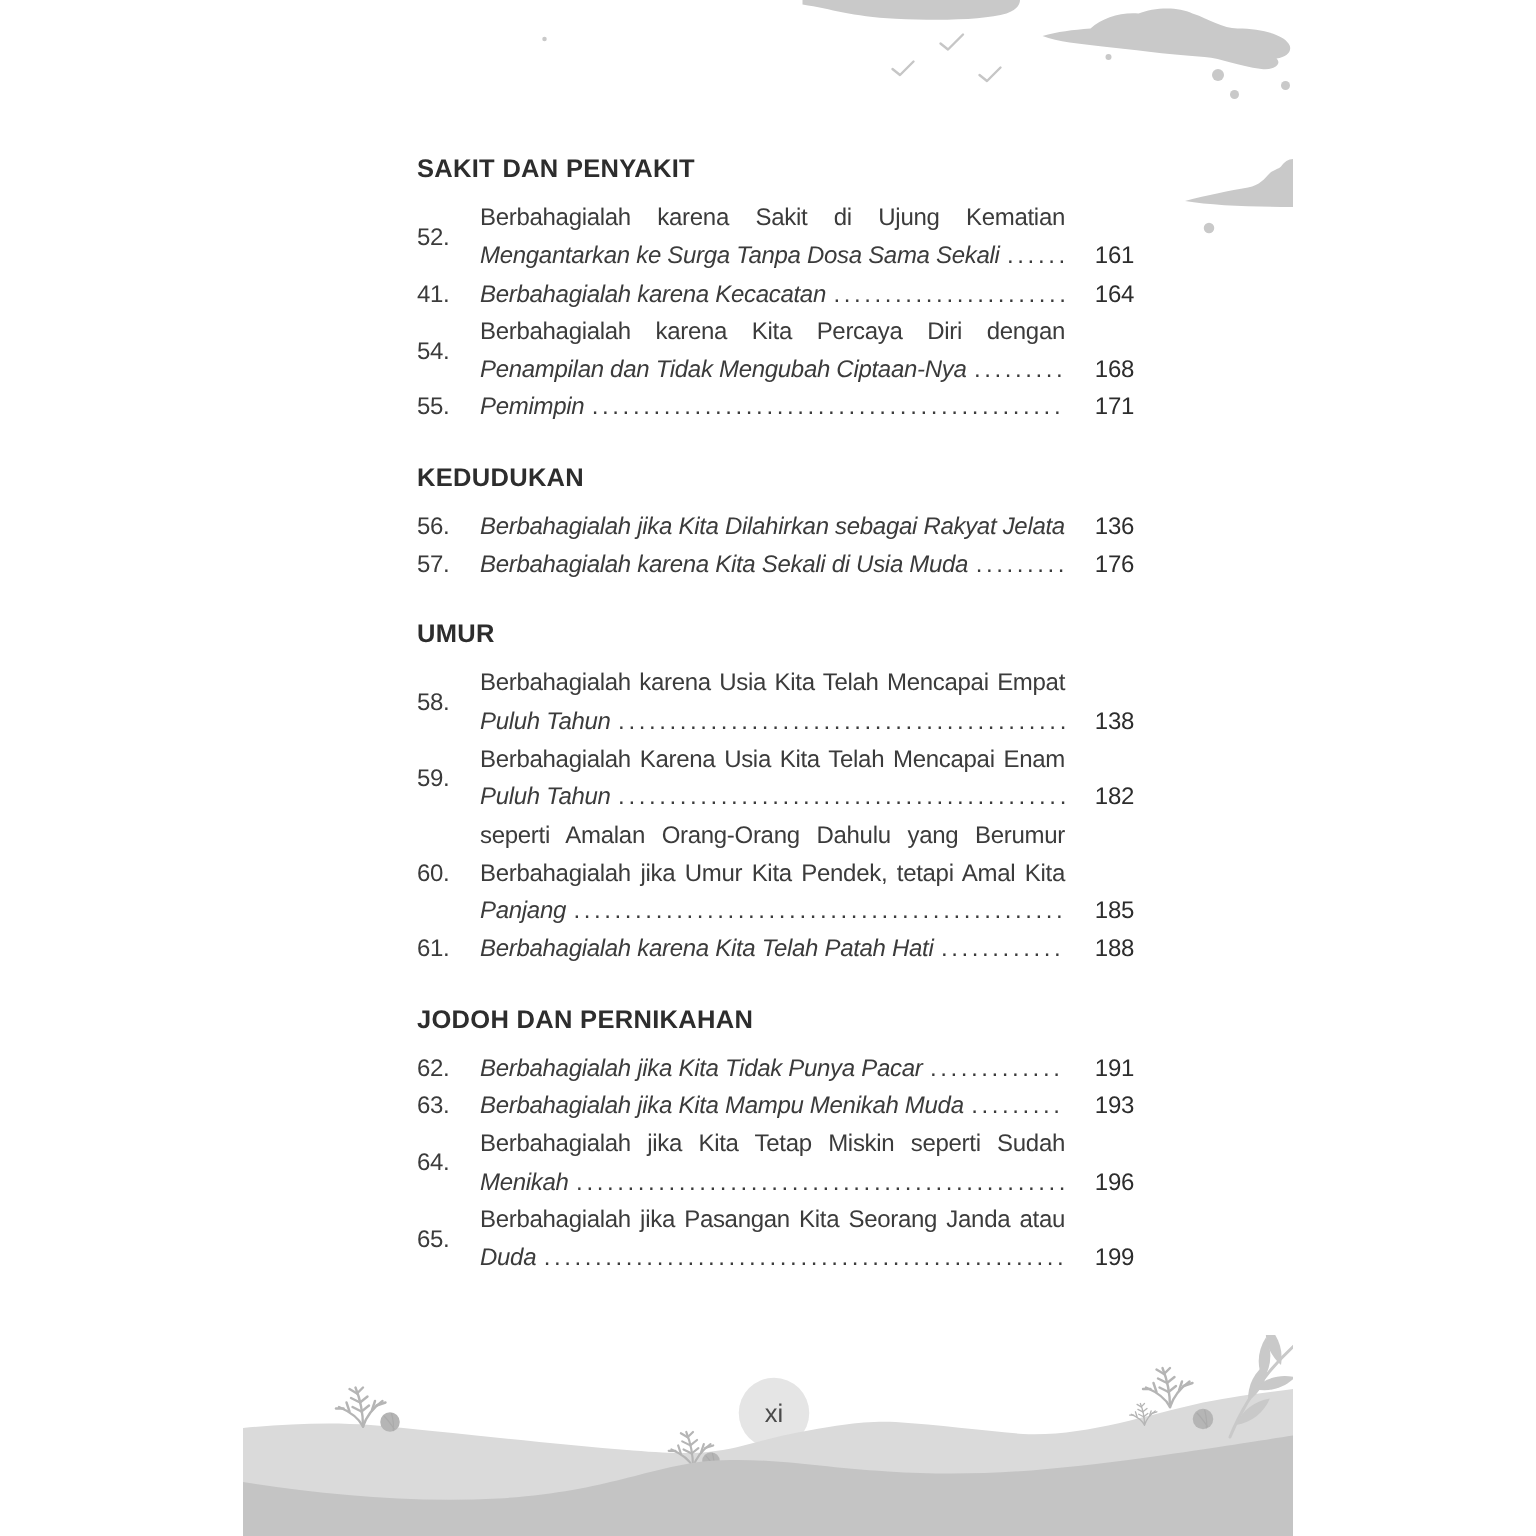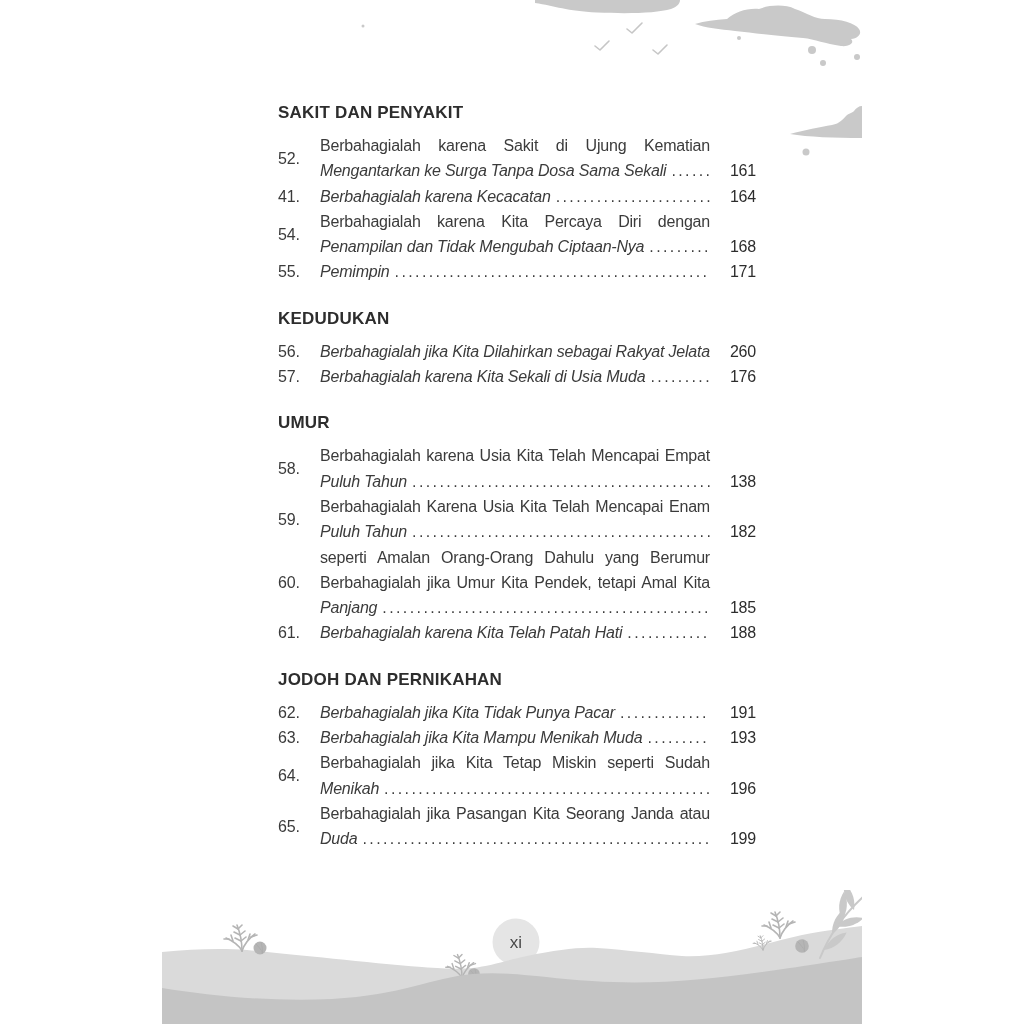--- a/index.html
+++ b/index.html
@@ -112,21 +112,21 @@
       </div>
       <div class="sec-title">KEDUDUKAN</div>
       <div class="entry">
         <div class="num">56.</div>
         <div class="body">
           <div class="lline">
             <span class="ltext">Berbahagialah jika Kita Dilahirkan sebagai Rakyat Jelata</span>
             <span class="leader"></span>
           </div>
         </div>
-        <div class="pagenum">260</div>
+        <div class="pagenum">136</div>
       </div>
       <div class="entry">
         <div class="num">57.</div>
         <div class="body">
           <div class="lline">
             <span class="ltext">Berbahagialah karena Kita Sekali di Usia Muda</span>
             <span class="leader">..................................................................................................................................</span>
           </div>
         </div>
         <div class="pagenum">176</div>

